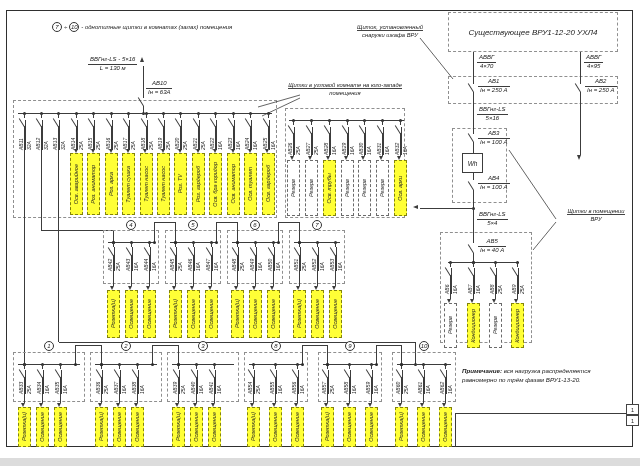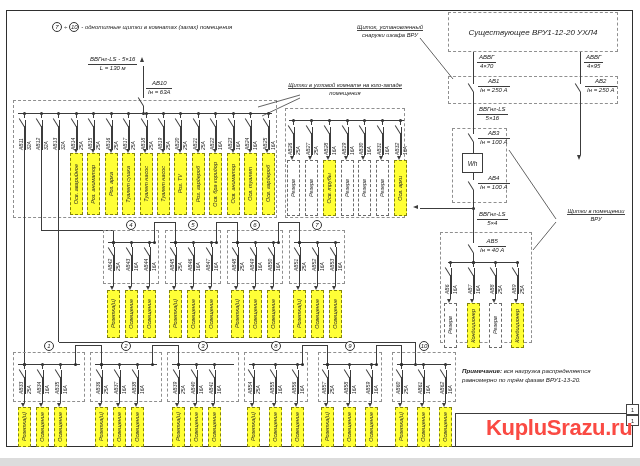--- a/index.html
+++ b/index.html
@@ -132,21 +132,20 @@
     <line x1="420" y1="38" x2="453" y2="79" stroke="#3c3c3c" stroke-width="0.8"></line>
     <line x1="556" y1="219" x2="509" y2="150" stroke="#3c3c3c" stroke-width="0.8"></line>
     <line x1="556" y1="222" x2="533" y2="250" stroke="#3c3c3c" stroke-width="0.8"></line>
   </svg>
 
   <div class="abs wire" style="left:455px;top:413px;width:179px;height:1px"></div>
   <div class="abs wire" style="left:455px;top:413px;width:1px;height:34px"></div>
   <div class="abs mini" style="left:626px;top:404px;width:13px;height:11px">1</div>
   <div class="abs mini" style="left:626px;top:415px;width:13px;height:11px">1</div>
 
-  <div class="abs wm" style="left:486px;top:415px">KupluSrazu.ru</div>
 <div class="abs arr arrU" style="left: 140.4px; top: 57px;"></div>
     <div class="abs wire" style="left: 142.5px; top: 66px; width: 1px; height: 32px;"></div>
     <div class="abs diag" style="left: 142.5px; top: 96px; width: 1px; height: 10px;"></div>
     <div class="abs wire" style="left: 142.5px; top: 106px; width: 1px; height: 7px;"></div>
     <div class="abs dot" style="left: 141.5px; top: 111.5px;"></div>
     <div class="abs wire" style="left: 18px; top: 112.5px; width: 254px; height: 1px;"></div>
     <div class="abs dot" style="left: 22.5px; top: 111.5px;"></div>
     <div class="abs wire" style="left: 23.5px; top: 113px; width: 1px; height: 5px;"></div>
     <div class="abs diag" style="left: 23.5px; top: 117px; width: 1px; height: 10px;"></div>
     <div class="abs vtext brk" style="left: 17.5px; top: 120px; height: 30px;">

